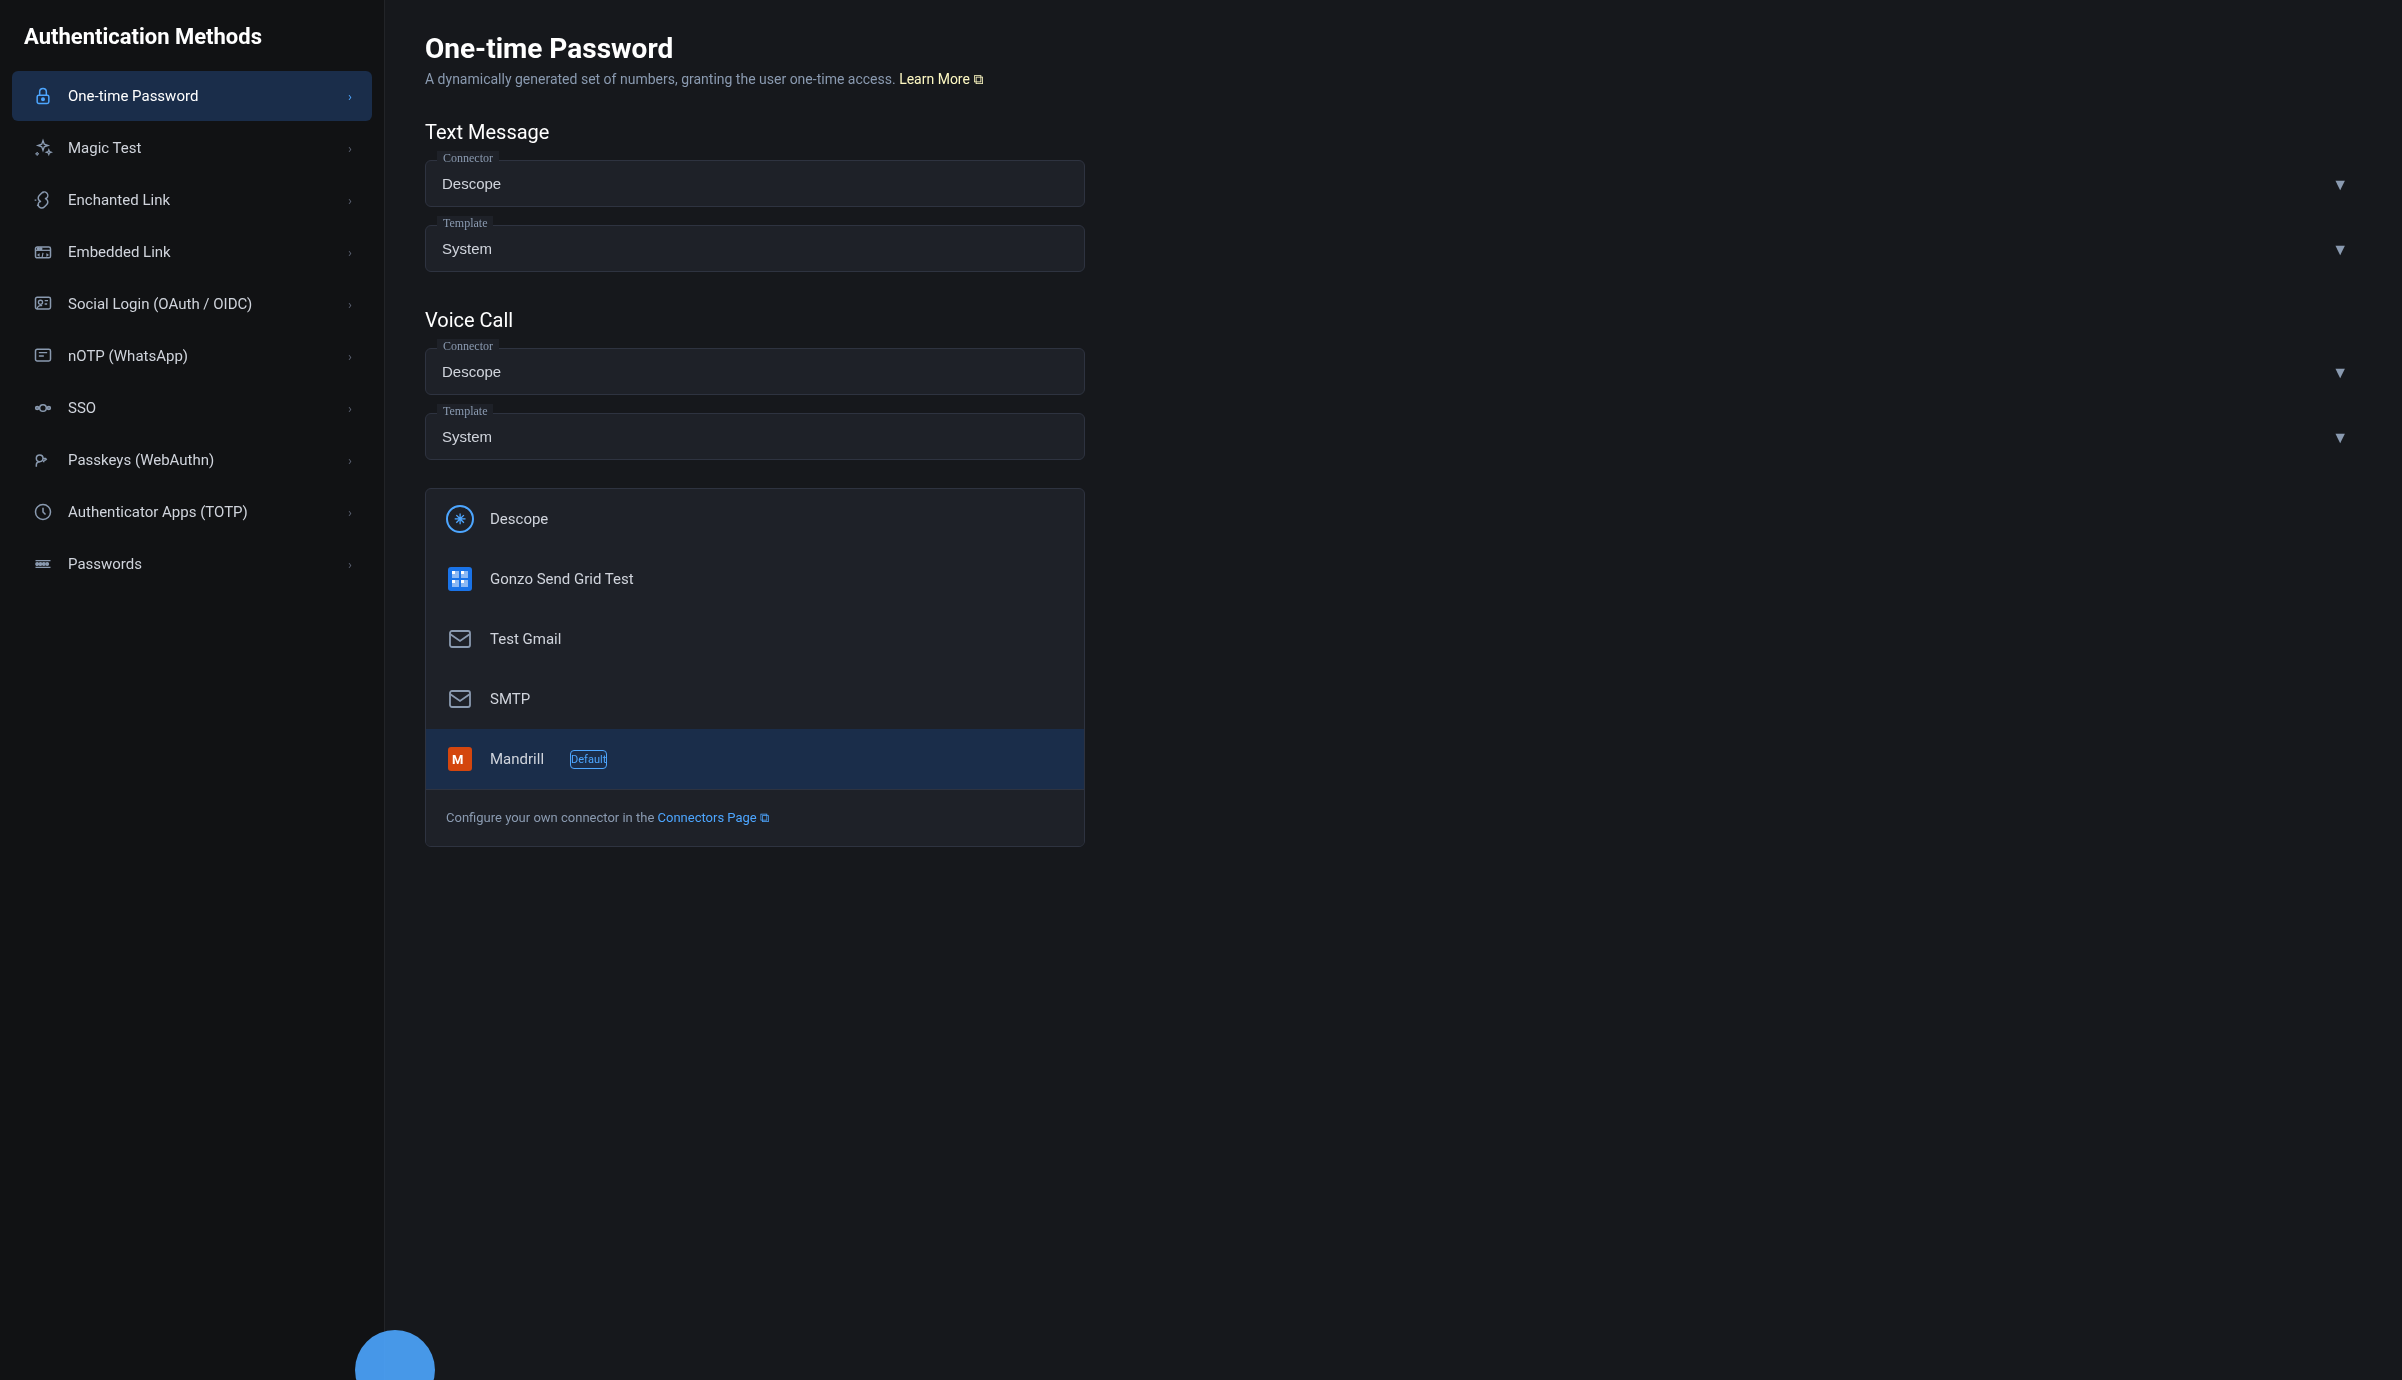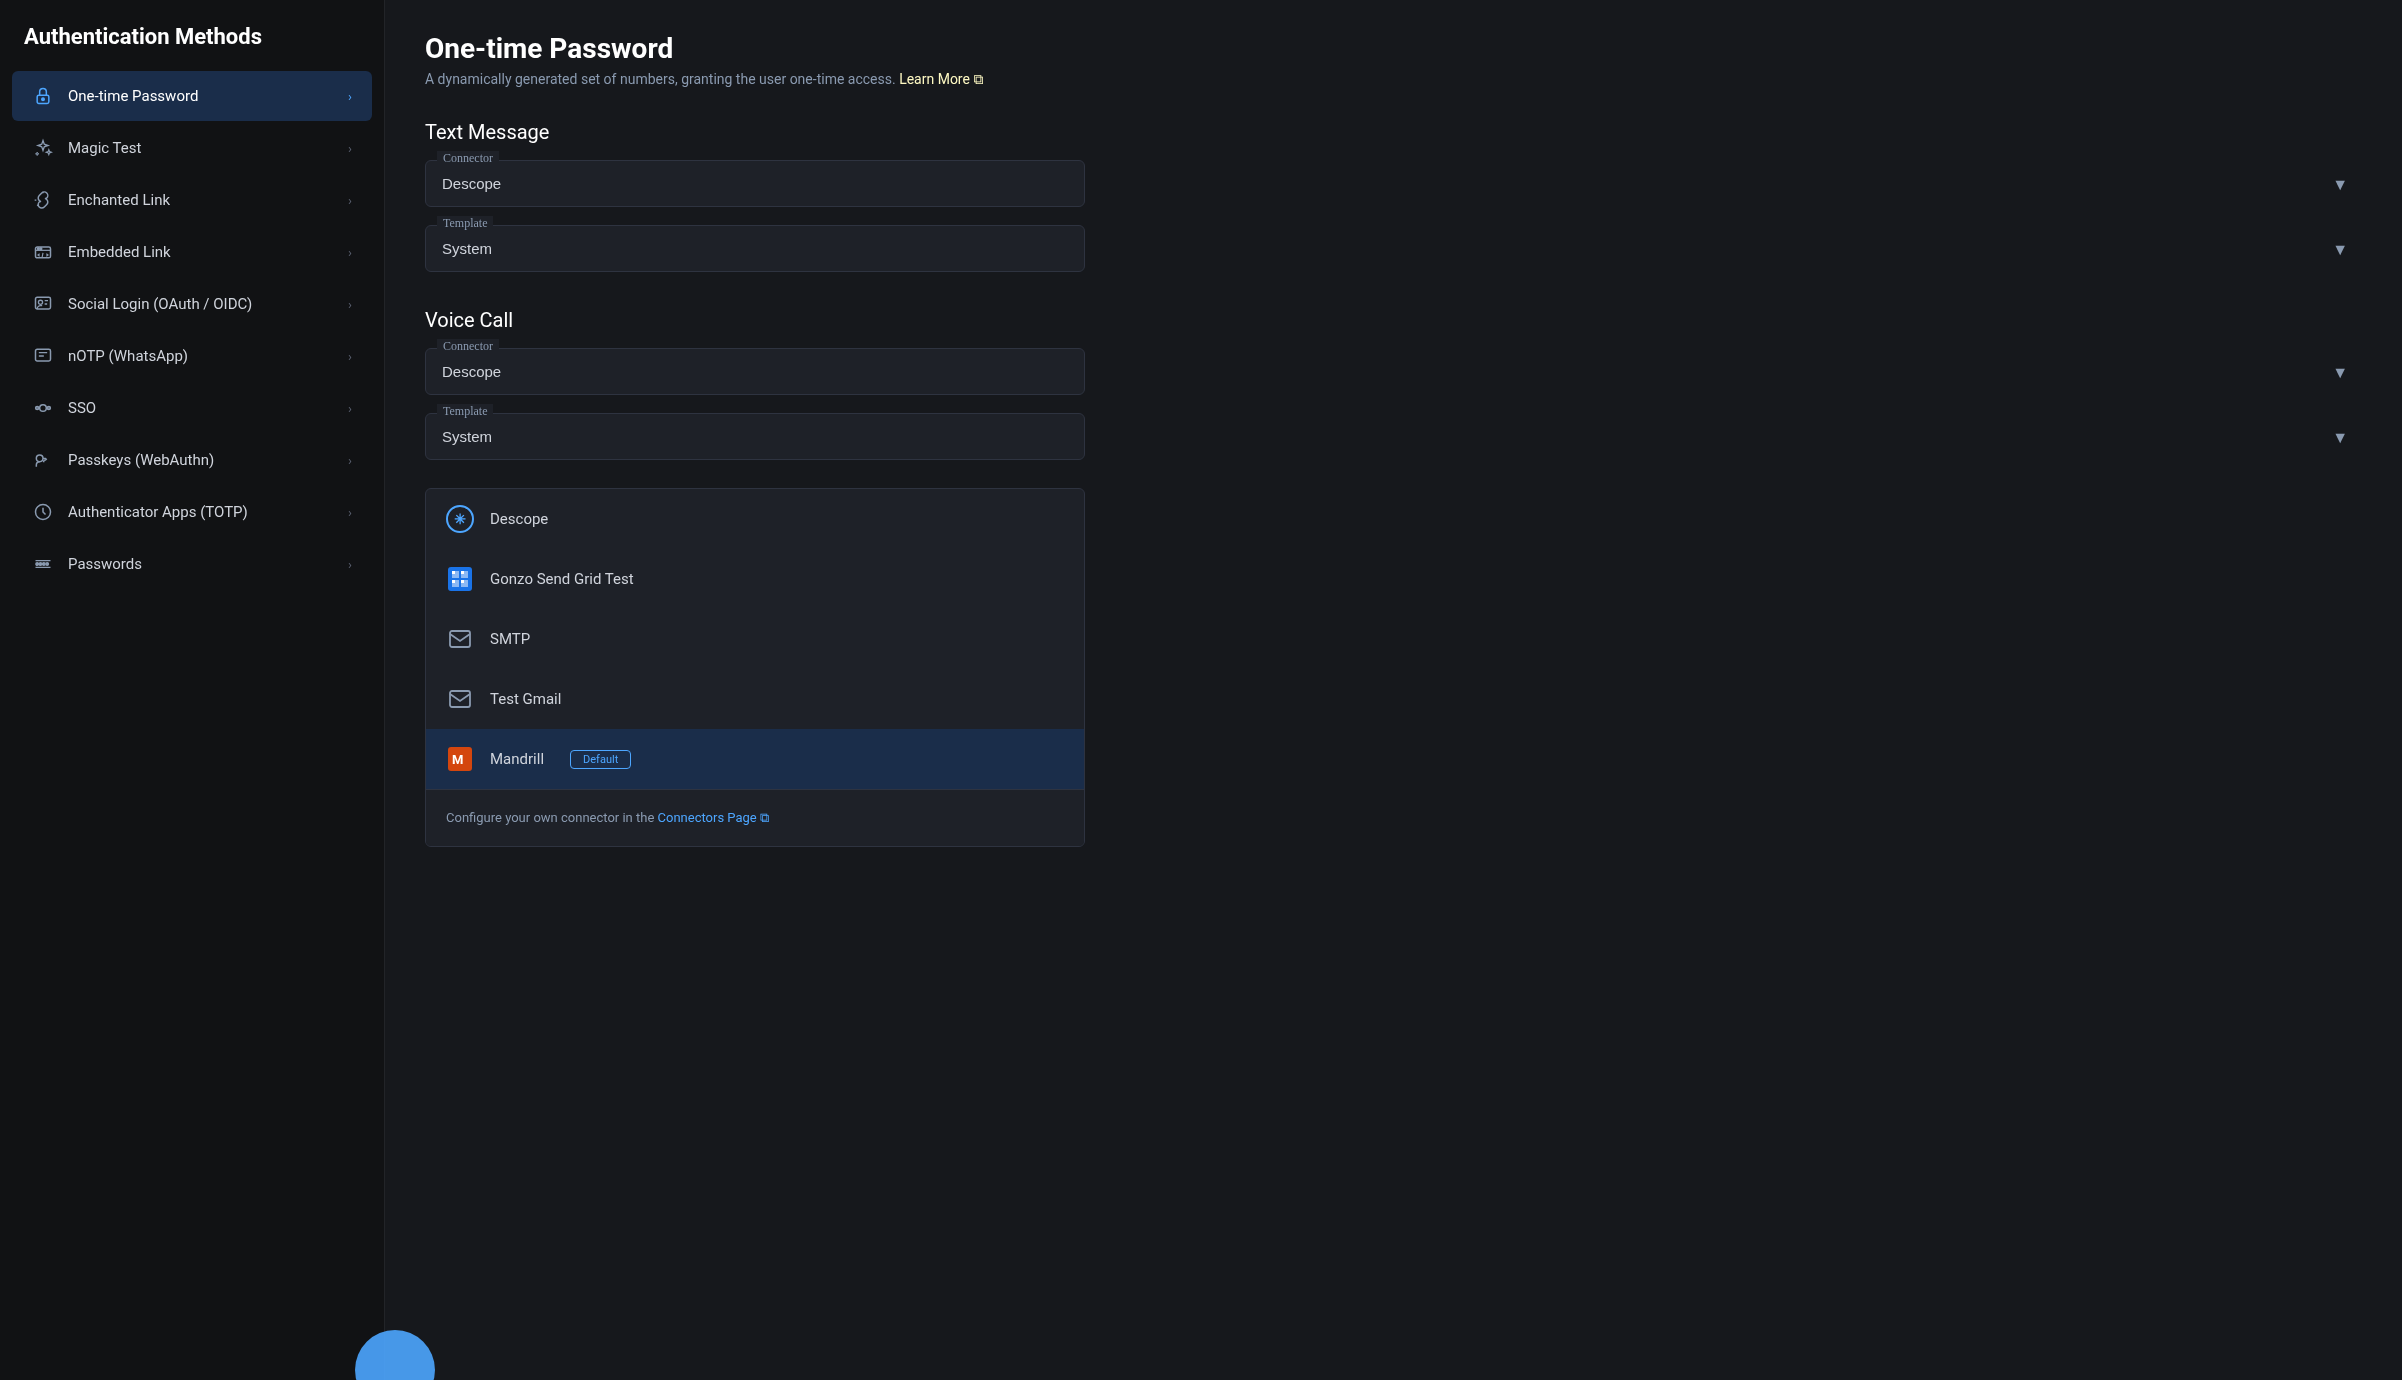--- a/index.html
+++ b/index.html
@@ -170,21 +170,21 @@
       align-items: center;
       justify-content: center;
       font-size: 16px;
       flex-shrink: 0;
     }
     .default-badge {
       margin-left: 10px;
       border: 1px solid #4da6ff;
       color: #4da6ff;
       font-size: 11px;
-      padding: 2px 12px;
+      padding: 2px 0;
       border-radius: 4px;
     }
 
     .configure-text {
       padding: 20px 20px;
       font-size: 13px;
       color: #8a9ab0;
       border-top: 1px solid #2e3340;
       background: #1e2128;
     }
@@ -433,31 +433,31 @@
       <span>Gonzo Send Grid Test</span>
     </div>
 
     <div class="dropdown-menu-item">
       <span class="menu-icon">
         <svg width="22" height="18" viewBox="0 0 22 18" fill="none" xmlns="http://www.w3.org/2000/svg">
           <rect x="1" y="1" width="20" height="16" rx="2" stroke="#8a9ab0" stroke-width="1.8"></rect>
           <path d="M1 4l10 7 10-7" stroke="#8a9ab0" stroke-width="1.8"></path>
         </svg>
       </span>
-      <span>SMTP</span>
+      <span>Test Gmail</span>
     </div>
 
     <div class="dropdown-menu-item">
       <span class="menu-icon">
         <svg width="22" height="18" viewBox="0 0 22 18" fill="none" xmlns="http://www.w3.org/2000/svg">
           <rect x="1" y="1" width="20" height="16" rx="2" stroke="#8a9ab0" stroke-width="1.8"></rect>
           <path d="M1 4l10 7 10-7" stroke="#8a9ab0" stroke-width="1.8"></path>
         </svg>
       </span>
-      <span>Test Gmail</span>
+      <span>SMTP</span>
     </div>
 
     <div class="dropdown-menu-item selected">
       <span class="menu-icon">
         <svg width="24" height="24" viewBox="0 0 24 24" fill="none" xmlns="http://www.w3.org/2000/svg">
           <rect width="24" height="24" rx="3" fill="#d4460e"></rect>
           <text x="4" y="17" font-size="13" fill="white" font-weight="bold">M</text>
         </svg>
       </span>
       <span>Mandrill</span>

